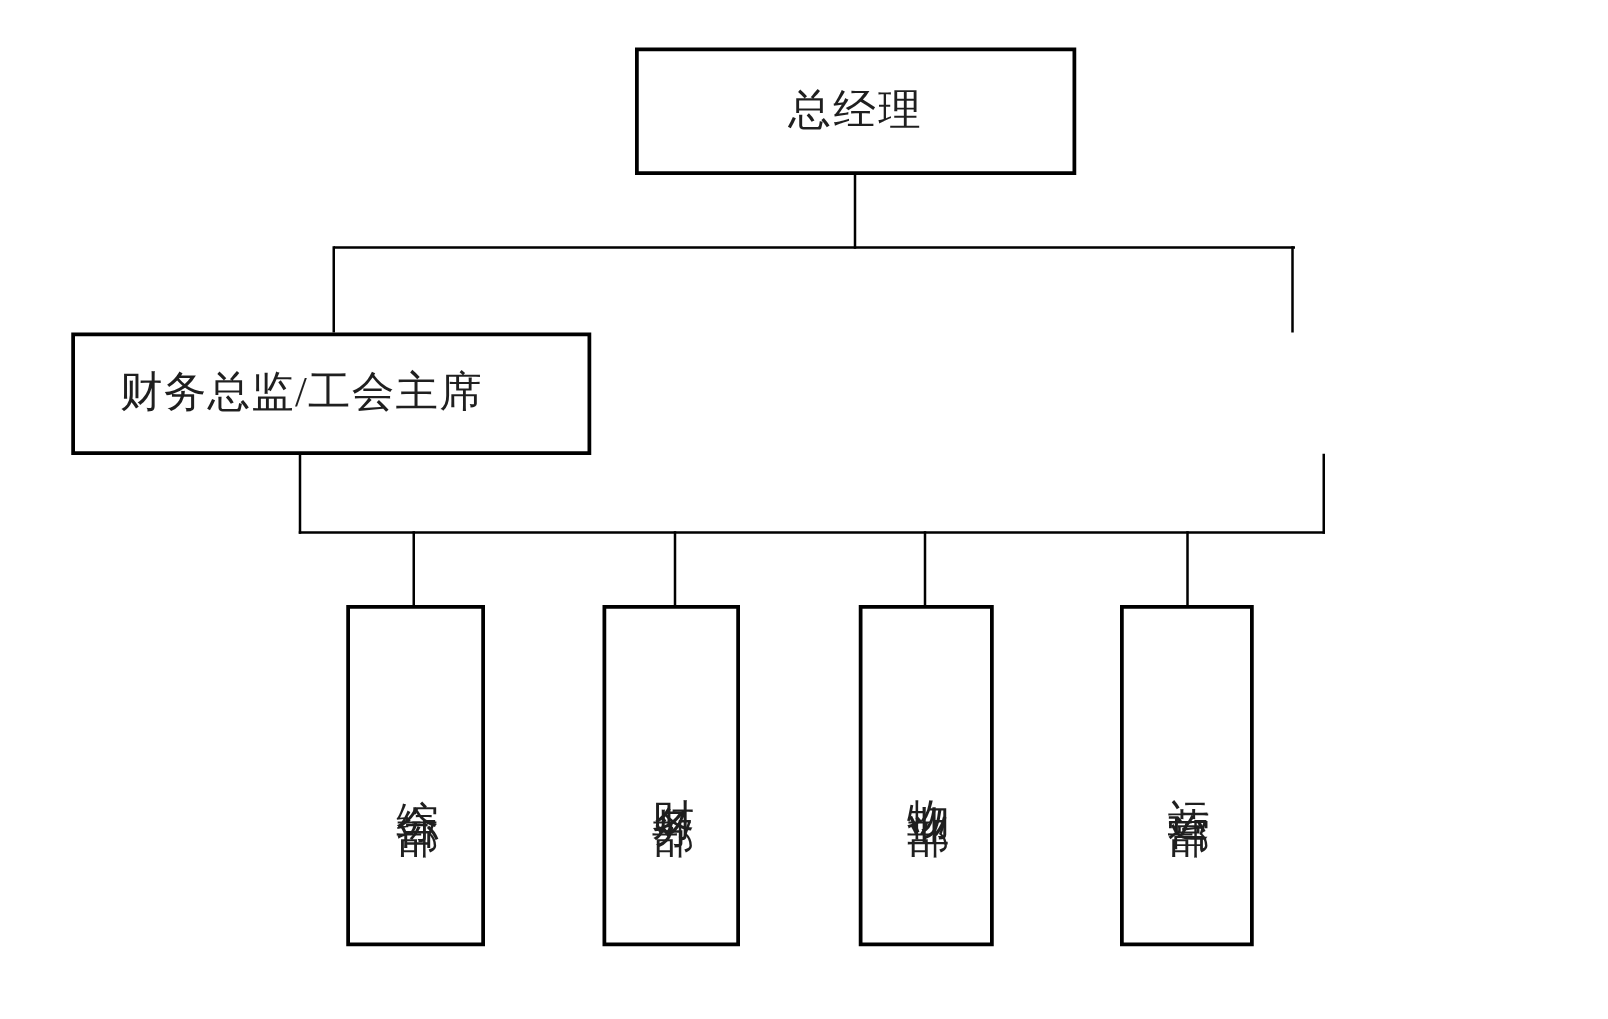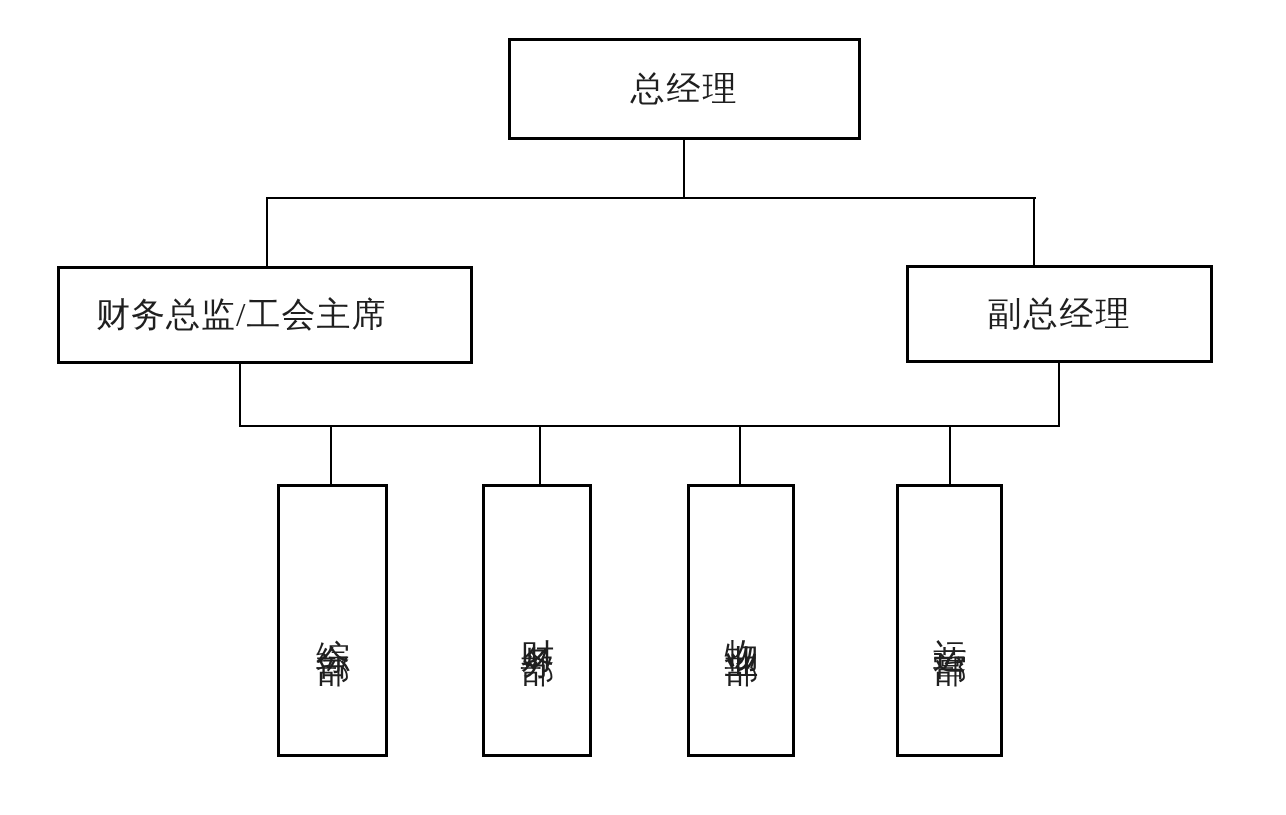--- a/index.html
+++ b/index.html
@@ -114,23 +114,20 @@
   <div class="connector v c-drop-d3"></div>
 
   <div class="node level-1">
     <span class="node-label">总经理</span>
   </div>
 
   <div class="node level-2-left">
     <span class="node-label">财务总监/工会主席</span>
   </div>
 
-  <div class="node level-2-right">
-    <span class="node-label">副总经理</span>
-  </div>
 
   <div class="node level-3 dept-0">
     <span class="node-label">综合部</span>
   </div>
 
   <div class="node level-3 dept-1">
     <span class="node-label">财务部</span>
   </div>
 
   <div class="node level-3 dept-2">

